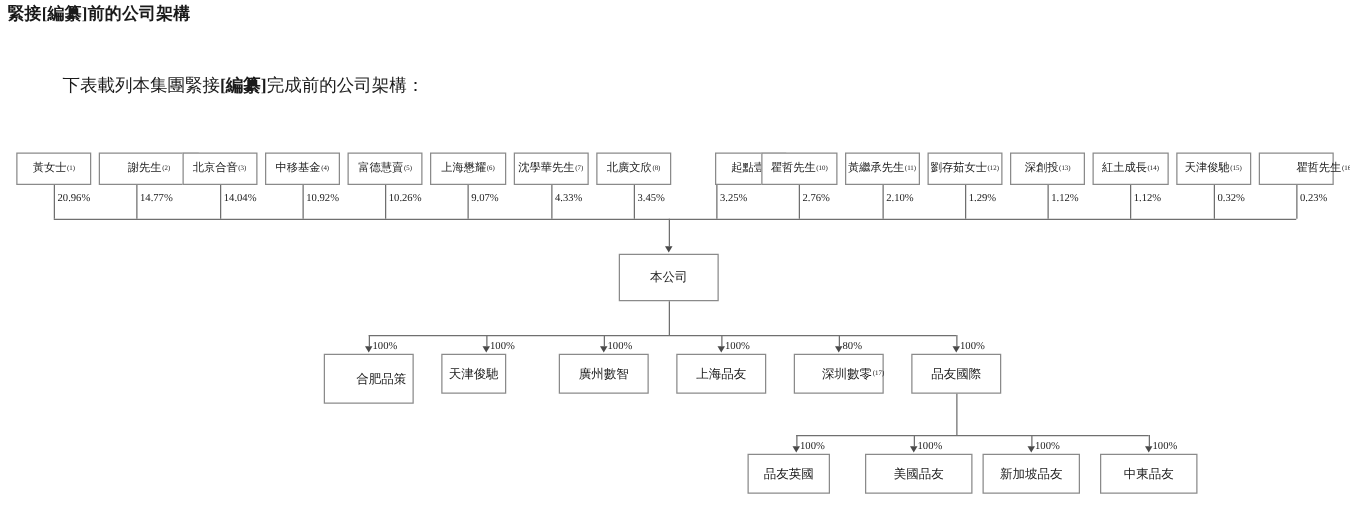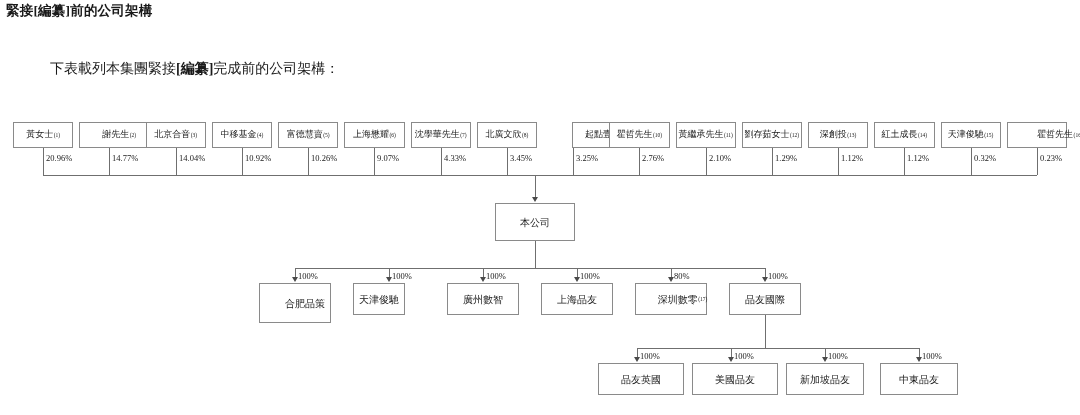--- a/index.html
+++ b/index.html
@@ -244,21 +244,21 @@
     <div class="arw" style="left: 667.5px; top: 277px;"></div>
     <div class="pct" style="left: 674px; top: 271px;">80%</div>
     <div class="node tier2" style="left: 729px; top: 283px; width: 72px; height: 32px;">
       <span class="lbl">品友國際</span>
     </div>
     <div class="ln v" style="left: 765px; top: 268px; height: 9px;"></div>
     <div class="arw" style="left: 761.5px; top: 277px;"></div>
     <div class="pct" style="left: 768px; top: 271px;">100%</div>
     <div class="ln h" style="left: 295px; top: 268px; width: 470px;"></div>
     <div class="ln v" style="left: 765px; top: 315px; height: 33px;"></div>
-    <div class="node tier3" style="left: 598px; top: 363px; width: 86px; height: 32px;">
+    <div class="node tier3" style="left: 598px; top: 363px; width: 66px; height: 32px;">
       <span class="lbl">品友英國</span>
     </div>
     <div class="ln v" style="left: 637px; top: 348px; height: 9px;"></div>
     <div class="arw" style="left: 633.5px; top: 357px;"></div>
     <div class="pct" style="left: 640px; top: 351px;">100%</div>
     <div class="node tier3" style="left: 692px; top: 363px; width: 86px; height: 32px;">
       <span class="lbl">美國品友</span>
     </div>
     <div class="ln v" style="left: 731px; top: 348px; height: 9px;"></div>
     <div class="arw" style="left: 727.5px; top: 357px;"></div>

